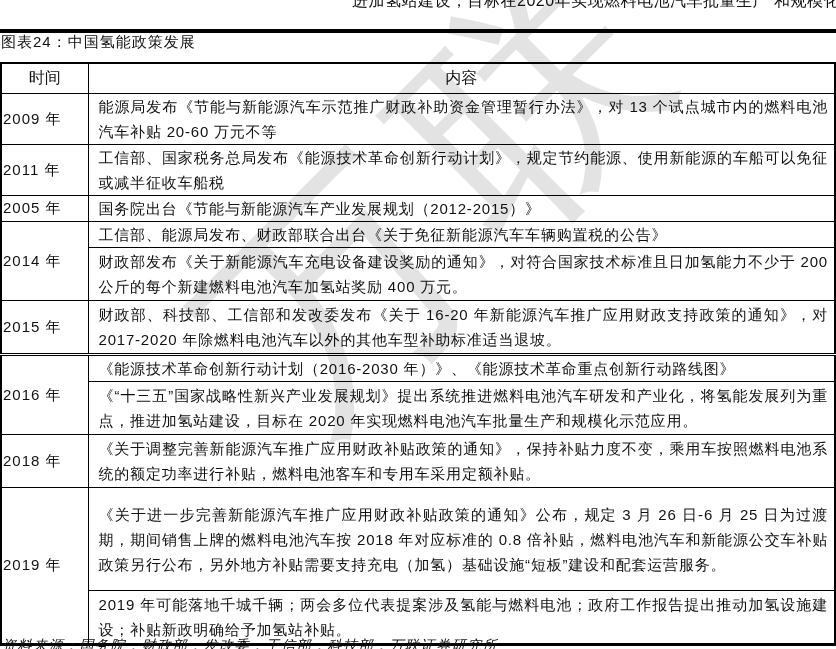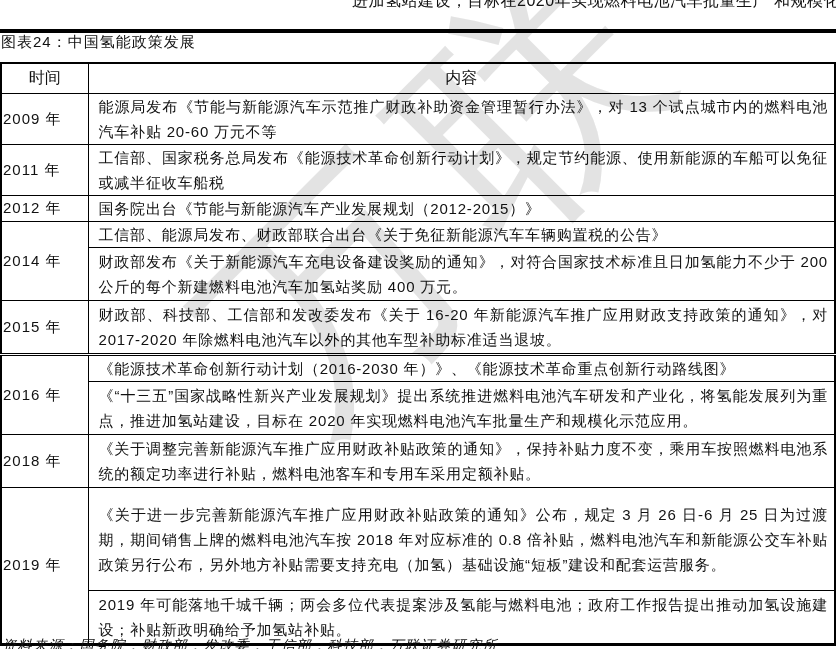--- a/index.html
+++ b/index.html
@@ -89,21 +89,21 @@
     <td class="year">2009 年</td>
     <td class="content h2">能源局发布《节能与新能源汽车示范推广财政补助资金管理暂行办法》，对 13 个试点城市内的燃料电池汽车补贴 20-60 万元不等</td>
   </tr>
 
   <tr>
     <td class="year">2011 年</td>
     <td class="content h2">工信部、国家税务总局发布《能源技术革命创新行动计划》，规定节约能源、使用新能源的车船可以免征或减半征收车船税</td>
   </tr>
 
   <tr>
-    <td class="year">2012 年</td>
+    <td class="year">2005 年</td>
     <td class="content h1">国务院出台《节能与新能源汽车产业发展规划（2012-2015）》</td>
   </tr>
 
   <tr>
     <td class="year" rowspan="2">2014 年</td>
     <td class="content h1">工信部、能源局发布、财政部联合出台《关于免征新能源汽车车辆购置税的公告》</td>
   </tr>
   <tr>
     <td class="content h2b">财政部发布《关于新能源汽车充电设备建设奖励的通知》，对符合国家技术标准且日加氢能力不少于 200 公斤的每个新建燃料电池汽车加氢站奖励 400 万元。</td>
   </tr>

